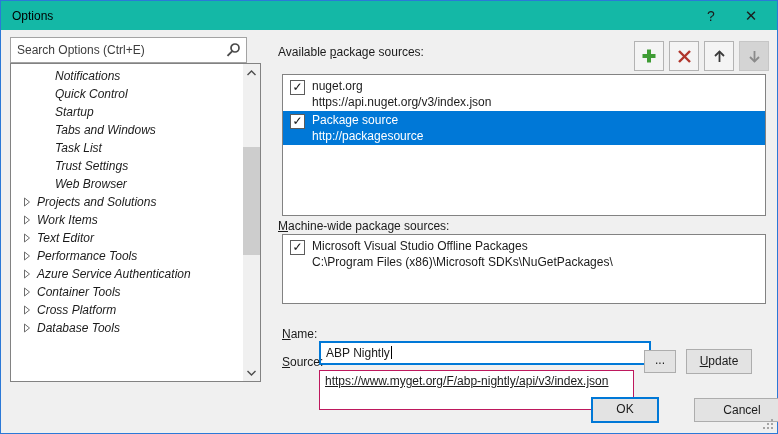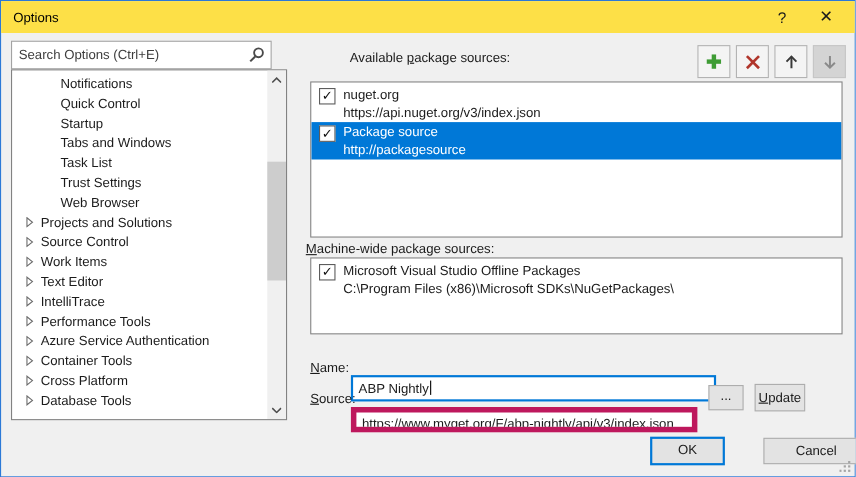--- a/index.html
+++ b/index.html
@@ -1,34 +1,34 @@
 <!DOCTYPE html>
 <html><head>
 <meta charset="utf-8">
 <style>
   html,body{margin:0;padding:0;background:#fff;}
   #stage{position:relative;width:778px;height:434px;font-family:"Liberation Sans",sans-serif;font-size:12px;color:#1b1b1b;overflow:hidden;-webkit-font-smoothing:antialiased;}
   .dialog{position:absolute;inset:0;background:#f0f0f0;border:1px solid #2b79d7;box-sizing:border-box;}
 
   
-  .titlebar{position:absolute;left:0;top:0;right:0;height:29px;background:#fde047;padding-left:21px;}
+  .titlebar{position:absolute;left:0;top:0;right:0;height:29px;background:#14b8a6;padding-left:21px;}
   .title{position:absolute;left:11px;top:8px;color:#000;}
   .winbtn{position:absolute;top:4px;width:28px;height:22px;line-height:22px;text-align:center;font-size:14px;color:#1b1b1b;cursor:default;}
   .winbtn.help{right:52px;}
   .winbtn.close{right:12px;font-size:15px;}
 
   
   .search-wrap{position:absolute;left:9px;top:36px;width:237px;height:26px;}
   .search-wrap input{position:absolute;inset:0;border:1px solid #a3a3a3;background:#fff;padding:0 26px 0 6px;font:12px "Liberation Sans",sans-serif;color:#ef4444;box-sizing:border-box;outline:none;}
   .search-wrap input::placeholder{color:#3d3d3d;opacity:1;}
   .search-icon{position:absolute;right:6px;top:5px;width:16px;height:16px;}
 
   
   .tree{position:absolute;left:9px;top:62px;width:251px;height:319px;background:#fff;border:1px solid #828282;box-sizing:border-box;overflow:hidden;}
-  .tree-rows{position:absolute;left:0;top:3px;right:17px;bottom:0;overflow:hidden;}
+  .tree-rows{position:absolute;left:0;top:3px;right:17px;bottom:0;overflow:hidden;font-style:italic;}
   .tree-row{height:18px;line-height:18px;white-space:nowrap;display:flex;align-items:center;}
   .tree-row.leaf{padding-left:44px;}
   .tree-row.parent{padding-left:12px;}
   .expander{width:10px;margin-right:4px;display:inline-flex;align-items:center;}
   .scrollbar{position:absolute;top:0;right:0;width:17px;height:100%;background:#f0f0f0;}
   .sb-btn{position:absolute;left:0;width:17px;height:17px;display:flex;align-items:center;justify-content:center;}
   .sb-up{top:0;}
   .sb-down{bottom:0;}
   .sb-thumb{position:absolute;left:0;top:83px;width:17px;height:108px;background:#cdcdcd;}
 
@@ -46,27 +46,27 @@
   .list.machine{top:233px;height:70px;}
   .src-item{position:relative;height:34px;}
   .src-item.selected{background:#0078d7;color:#fff;}
   .src-check{position:absolute;left:7px;top:3px;width:13px;height:13px;background:#fff;border:1px solid #5c5c5c;color:#111;font-size:12px;line-height:13px;text-align:center;}
   .src-name{position:absolute;left:29px;top:1px;line-height:16px;white-space:nowrap;}
   .src-url{position:absolute;left:29px;top:17px;line-height:16px;white-space:nowrap;}
 
   
   .fld{position:absolute;background:#fff;box-sizing:border-box;white-space:nowrap;overflow:hidden;margin-top:20px;}
   .fld-name{left:318px;top:320px;width:332px;height:24px;border:2px solid #0078d7;line-height:20px;padding-left:5px;}
-  .fld-source{left:318px;top:349px;width:315px;height:23px;border:5px solid #be185d;line-height:21px;padding-left:5px;}
+  .fld-source{left:318px;top:349px;width:315px;height:40px;border:1px solid #be185d;line-height:21px;padding-left:5px;text-decoration:underline;}
   .caret{display:inline-block;width:0;height:13px;border-left:1px solid #000;vertical-align:-2px;margin-left:1px;}
 
   
   .btn{position:absolute;box-sizing:border-box;background:#e3e3e3;border:1px solid #adadad;text-align:center;color:#1b1b1b;cursor:default;}
   .btn-browse{left:643px;top:349px;width:32px;height:23px;line-height:19px;}
-  .btn-update{left:685px;top:348px;width:46px;height:25px;line-height:23px;}
+  .btn-update{left:685px;top:348px;width:66px;height:25px;line-height:23px;}
   .btn-ok{left:590px;top:396px;width:68px;height:26px;line-height:21px;border:2px solid #0078d7;}
   .btn-cancel{left:693px;top:397px;width:96px;height:24px;line-height:22px;}
 
   .grip{position:absolute;right:3px;bottom:3px;width:11px;height:11px;}
 </style>
 </head>
 <body>
 
 <div id="stage">
   <div class="dialog">
@@ -115,45 +115,29 @@
               </svg>
             </span>
             <span>Projects and Solutions</span>
           </div>
           <div class="tree-row parent">
             <span class="expander">
               <svg width="8" height="10" viewBox="0 0 8 10">
                 <path d="M1.5,1 L6.5,5 L1.5,9 Z" fill="none" stroke="#6d6d6d" stroke-width="1"></path>
               </svg>
             </span>
-            <span>Source Control</span>
-          </div>
-          <div class="tree-row parent">
-            <span class="expander">
-              <svg width="8" height="10" viewBox="0 0 8 10">
-                <path d="M1.5,1 L6.5,5 L1.5,9 Z" fill="none" stroke="#6d6d6d" stroke-width="1"></path>
-              </svg>
-            </span>
             <span>Work Items</span>
           </div>
           <div class="tree-row parent">
             <span class="expander">
               <svg width="8" height="10" viewBox="0 0 8 10">
                 <path d="M1.5,1 L6.5,5 L1.5,9 Z" fill="none" stroke="#6d6d6d" stroke-width="1"></path>
               </svg>
             </span>
             <span>Text Editor</span>
-          </div>
-          <div class="tree-row parent">
-            <span class="expander">
-              <svg width="8" height="10" viewBox="0 0 8 10">
-                <path d="M1.5,1 L6.5,5 L1.5,9 Z" fill="none" stroke="#6d6d6d" stroke-width="1"></path>
-              </svg>
-            </span>
-            <span>IntelliTrace</span>
           </div>
           <div class="tree-row parent">
             <span class="expander">
               <svg width="8" height="10" viewBox="0 0 8 10">
                 <path d="M1.5,1 L6.5,5 L1.5,9 Z" fill="none" stroke="#6d6d6d" stroke-width="1"></path>
               </svg>
             </span>
             <span>Performance Tools</span>
           </div>
           <div class="tree-row parent">
@@ -197,21 +181,21 @@
         </div>
         <div class="sb-thumb"></div>
         <div class="sb-btn sb-down">
           <svg width="9" height="6" viewBox="0 0 9 6">
               <polyline points="0.5,1 4.5,5 8.5,1" fill="none" stroke="#4d4d4d" stroke-width="1.4"></polyline>
             </svg>
         </div>
       </div>
     </div>
 
-    <div class="flabel" style="left:277px;top:44px;margin-left:40px;"><span>Available </span><span class="u">p</span><span>ackage sources:</span></div>
+    <div class="flabel" style="left:277px;top:44px;"><span>Available </span><span class="u">p</span><span>ackage sources:</span></div>
 
     <div class="tool" style="left:633px;">
       <svg width="16" height="16" viewBox="0 0 16 16">
         <rect x="6" y="1.5" width="4" height="13" fill="#3f9c35"></rect>
           <rect x="1.5" y="6" width="13" height="4" fill="#3f9c35"></rect>
       </svg>
     </div>
     <div class="tool" style="left:668px;">
       <svg width="15" height="15" viewBox="0 0 15 15">
         <line x1="2" y1="2" x2="13" y2="13" stroke="#b0352b" stroke-width="2.4"></line>

